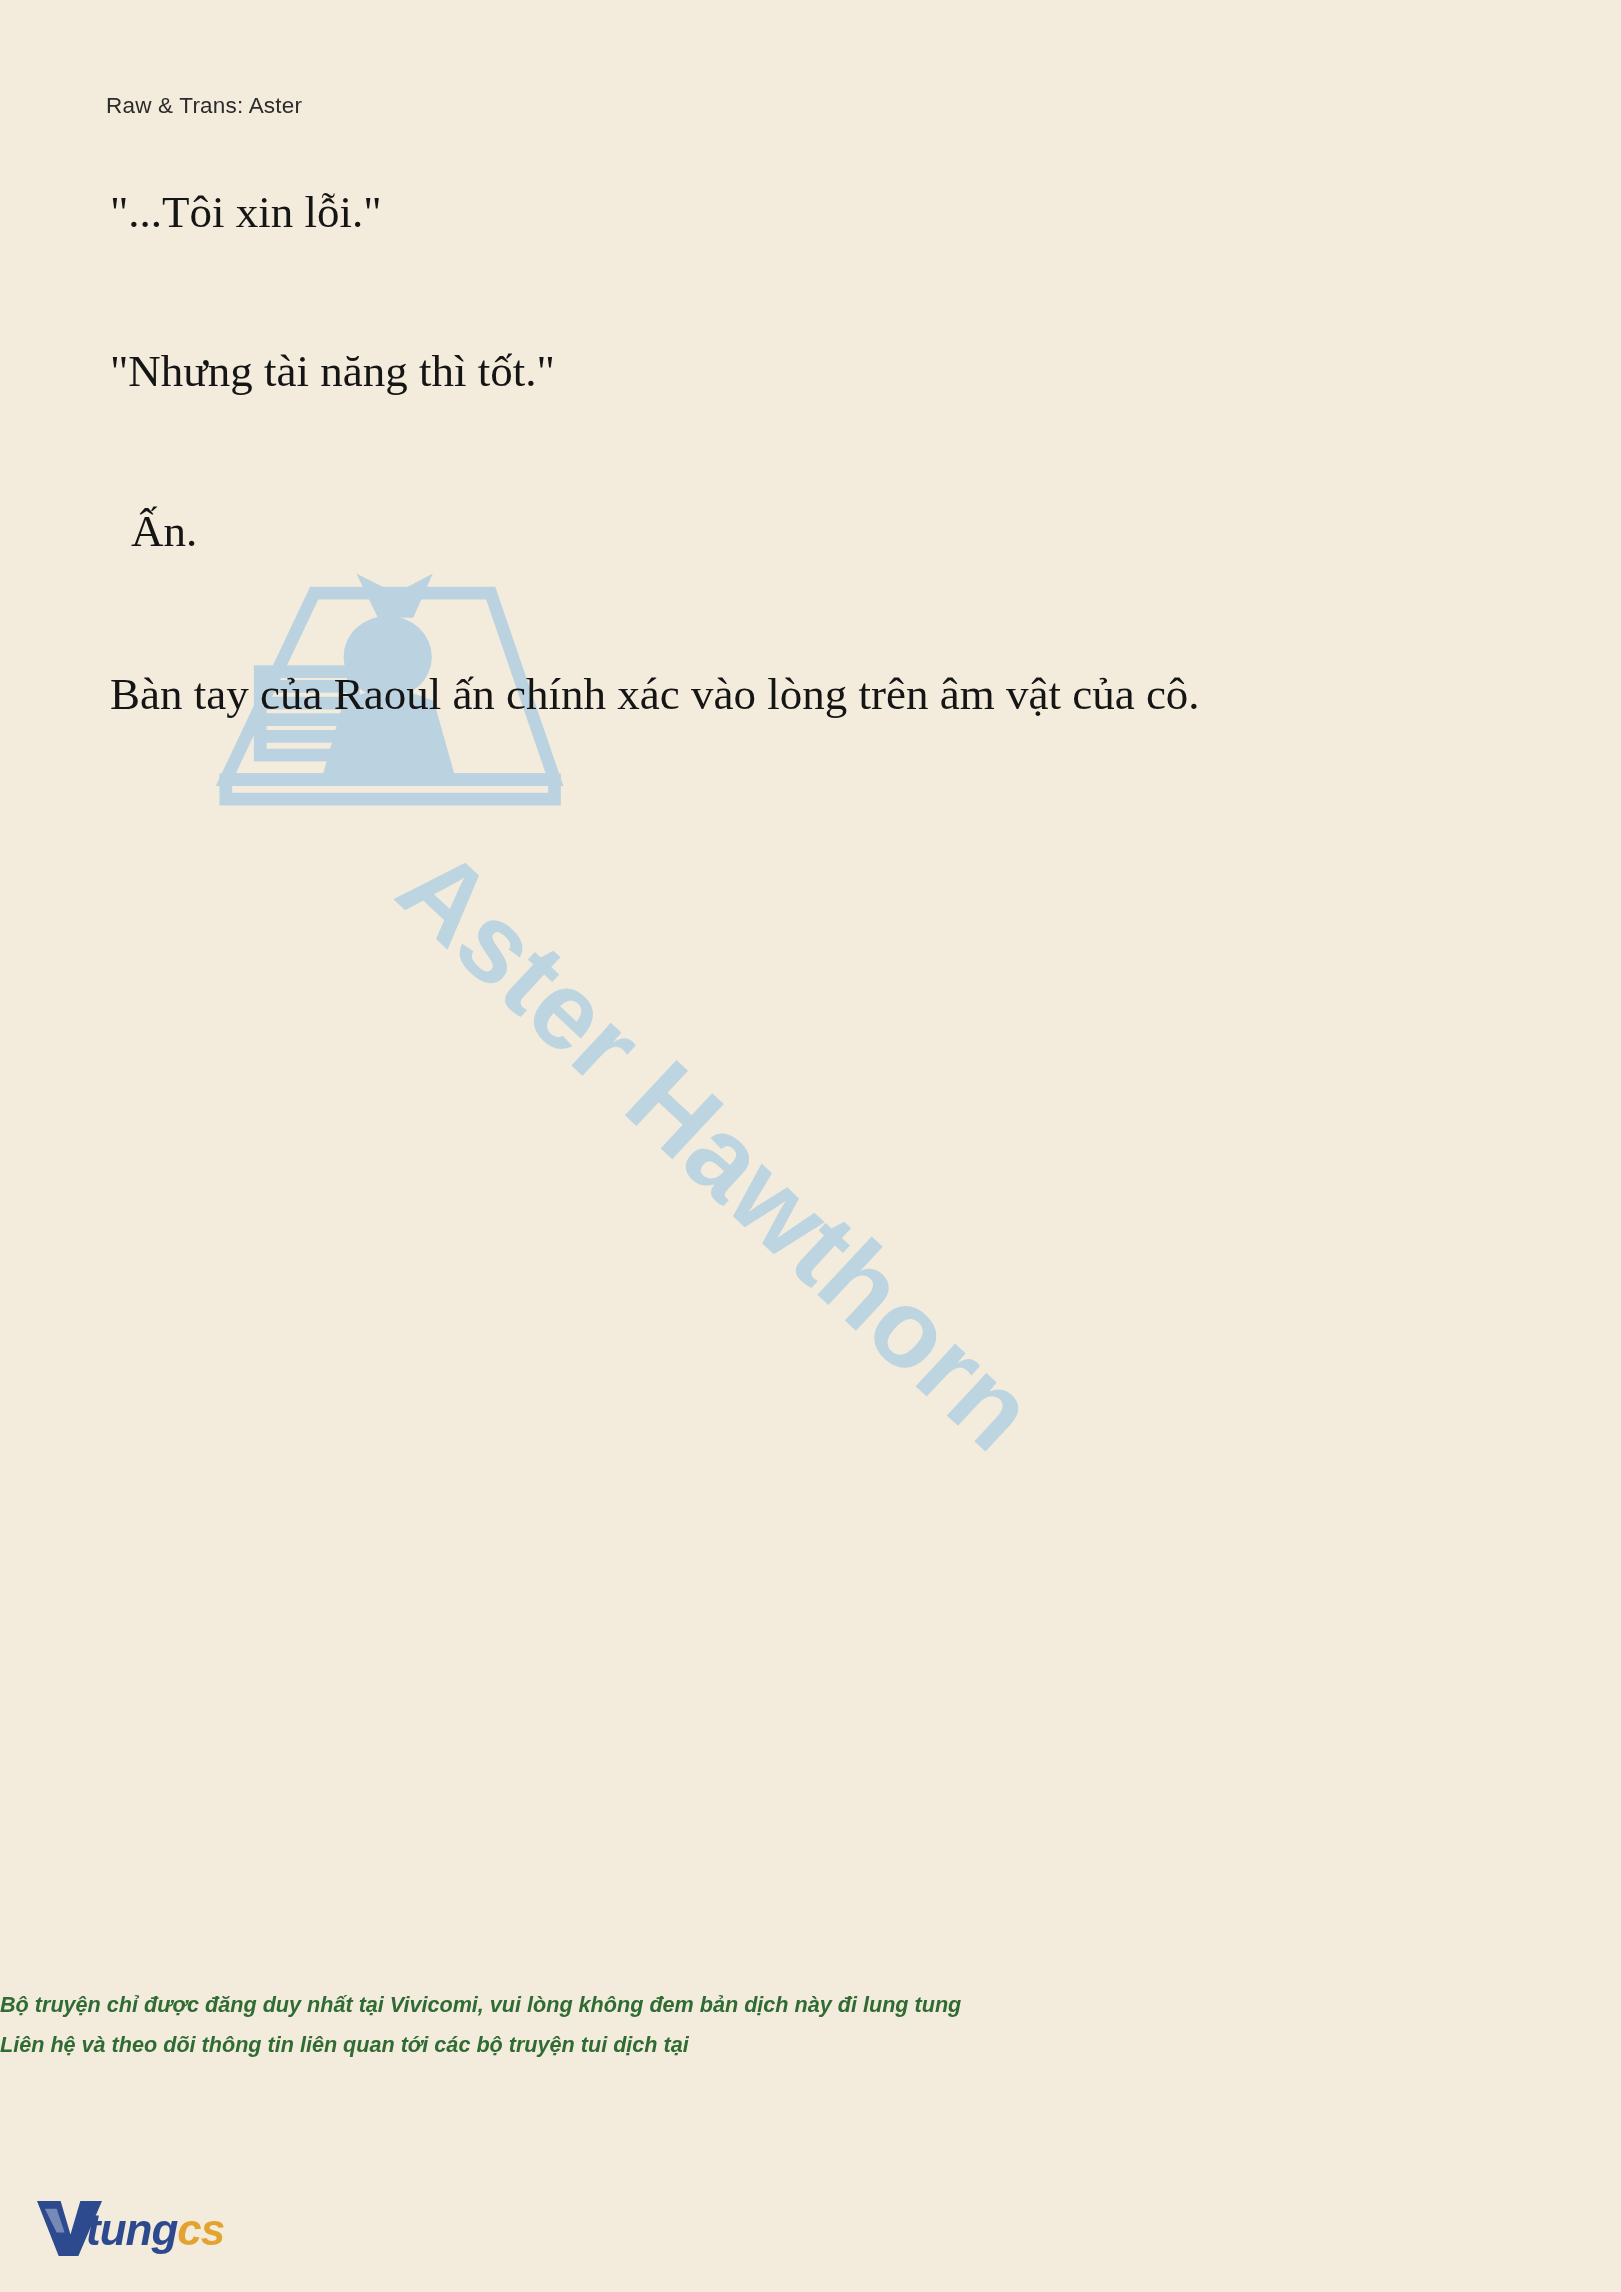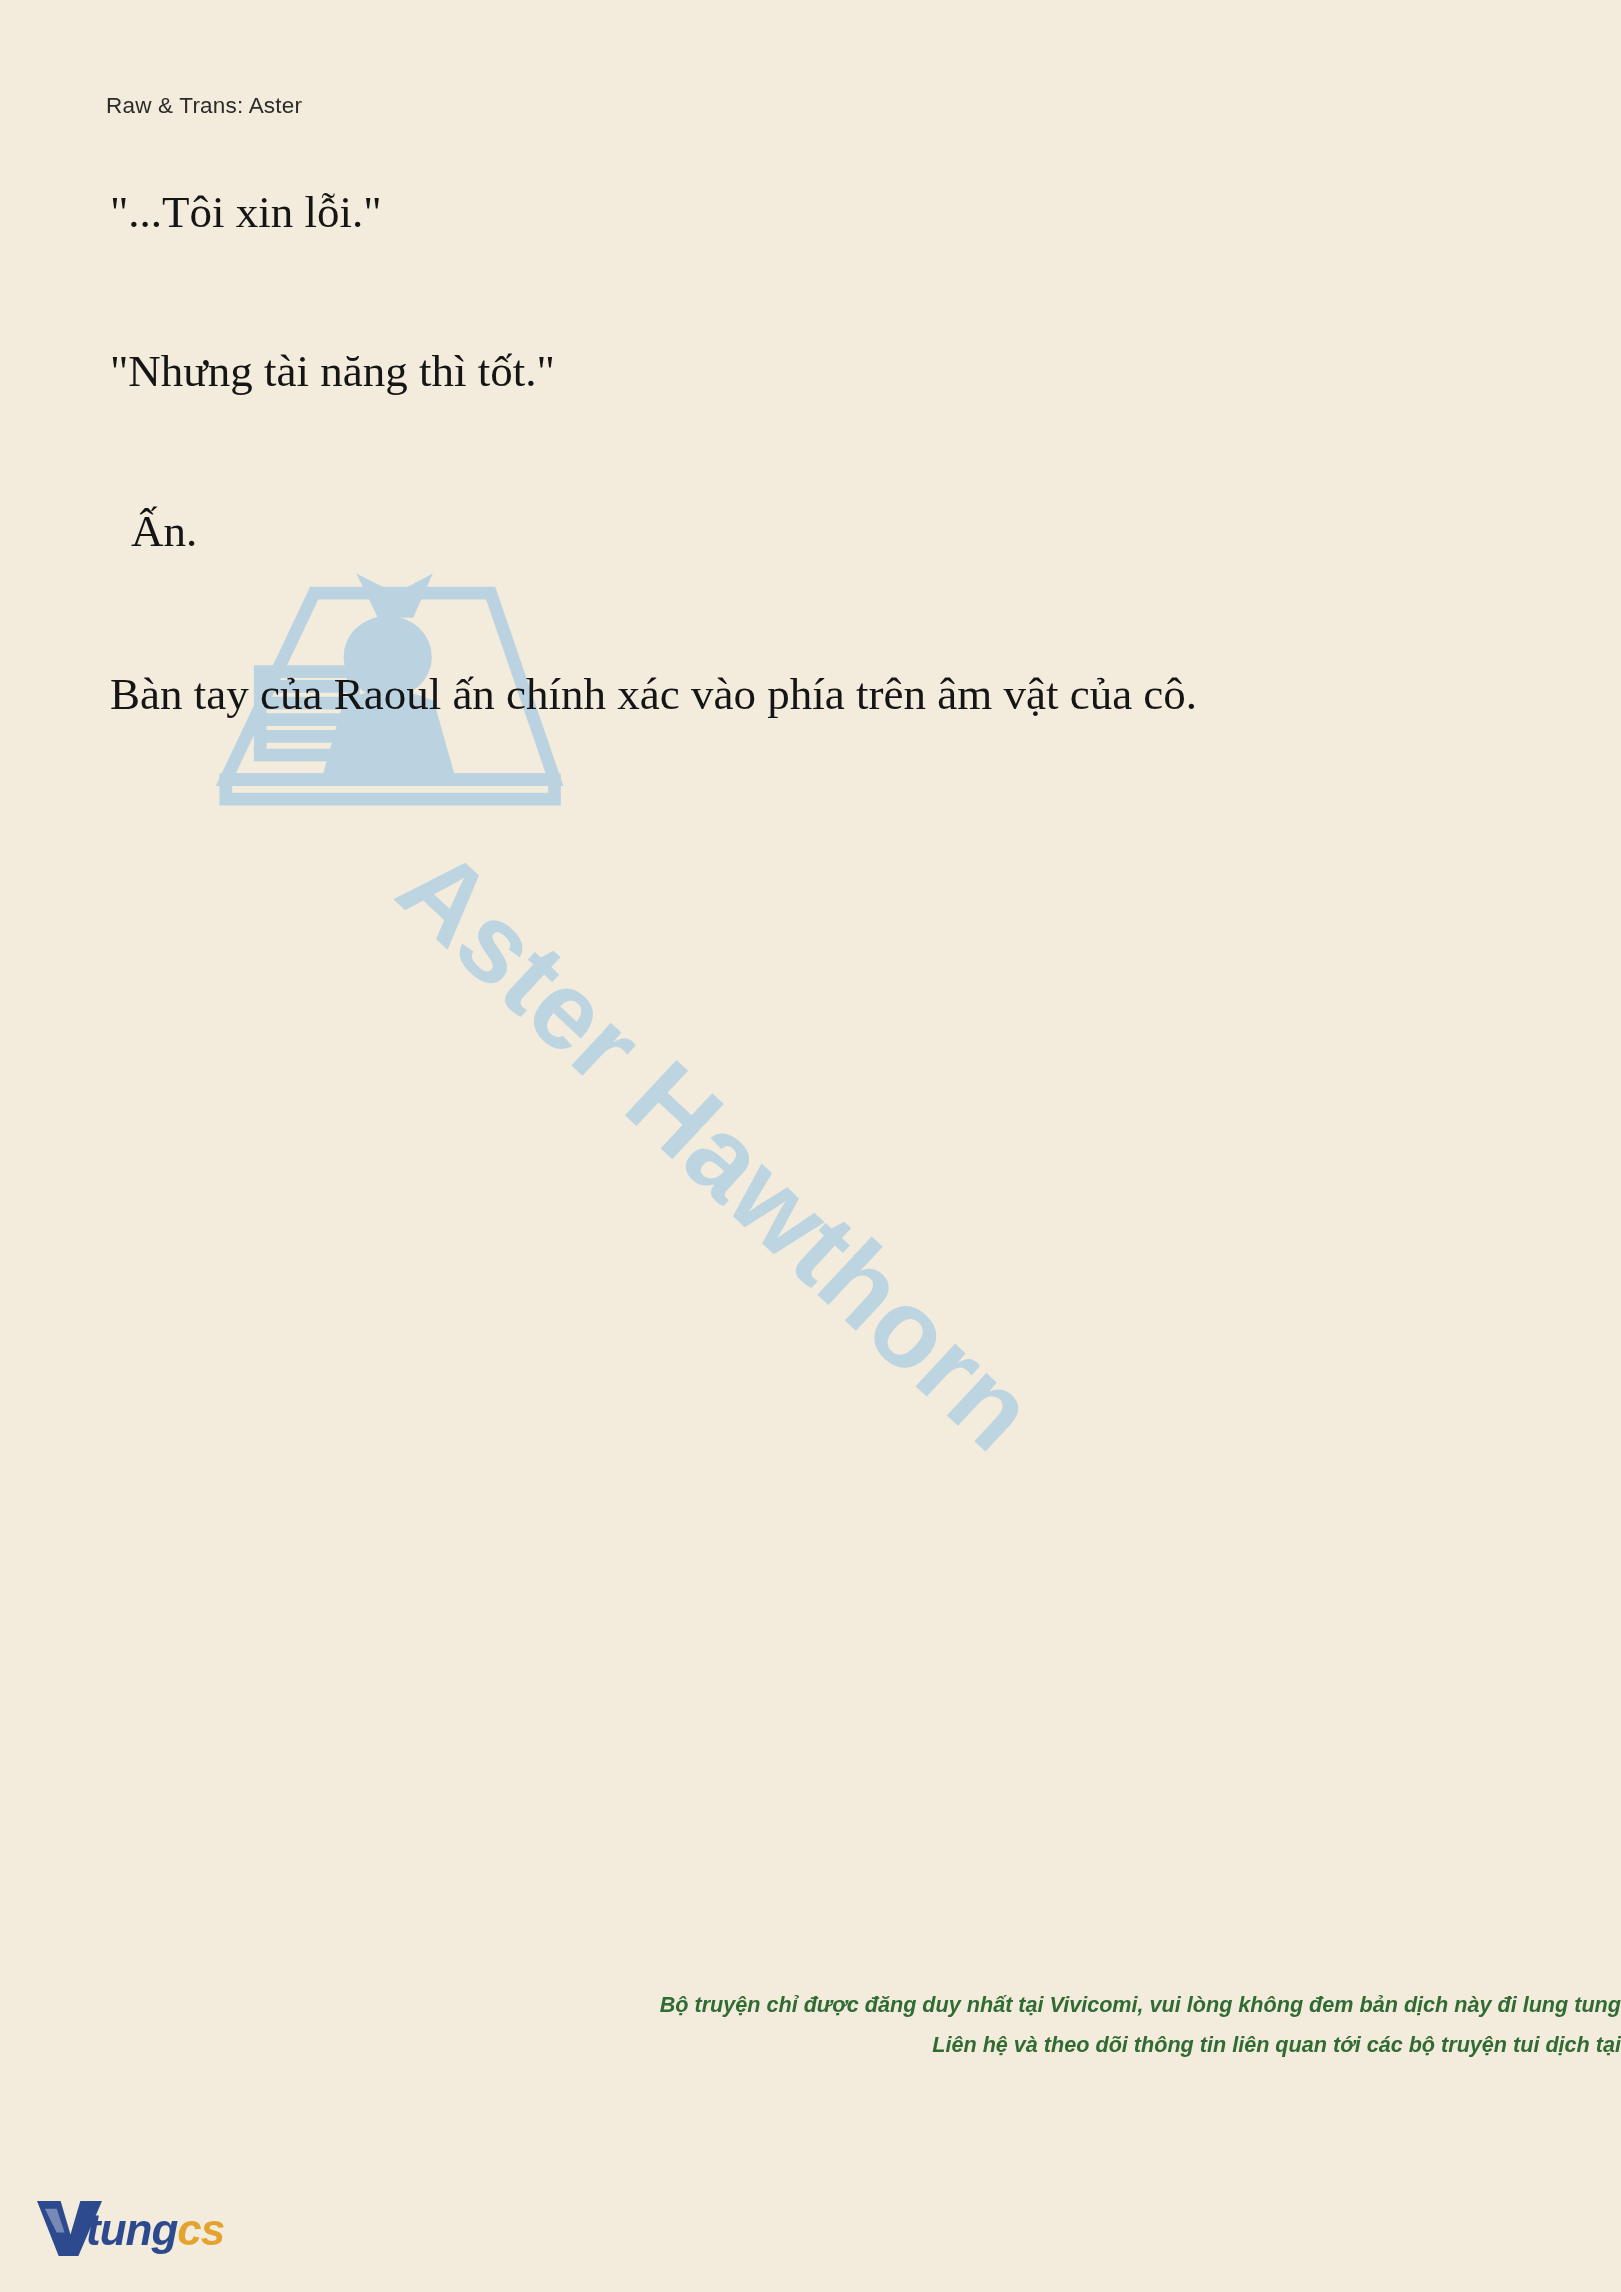--- a/index.html
+++ b/index.html
@@ -80,21 +80,21 @@
     max-width: 1362px;
   }
   .para.short { margin-bottom: 90px; margin-left: 21px; }
 
   
   .footer-notes {
     position: absolute;
     left: 0;
     top: 1985px;
     width: 1621px;
-    text-align: right;
+    text-align: left;
     z-index: 3;
   }
   .footer-notes div {
     font-family: "Liberation Sans", sans-serif;
     font-style: italic;
     font-weight: bold;
     font-size: 21.6px;
     color: #2f6b33;
     line-height: 1.85;
   }
@@ -147,21 +147,21 @@
         <path d="M180 205 q45 -22 92 0 l22 78 l-136 0 z"></path>
       </g>
     </svg>
     <div class="wm-text">Aster Hawthorn</div>
   </div>
 
   <div class="content">
     <p class="para">"...Tôi xin lỗi."</p>
     <p class="para">"Nhưng tài năng thì tốt."</p>
     <p class="para short">Ấn.</p>
-    <p class="para">Bàn tay của Raoul ấn chính xác vào phía trên âm vật của cô.</p>
+    <p class="para">Bàn tay của Raoul ấn chính xác vào lòng trên âm vật của cô.</p>
   </div>
 
   <div class="footer-notes">
     <div>Bộ truyện chỉ được đăng duy nhất tại Vivicomi, vui lòng không đem bản dịch này đi lung tung</div>
     <div>Liên hệ và theo dõi thông tin liên quan tới các bộ truyện tui dịch tại</div>
   </div>
 
   <div class="site-logo">
     <svg class="logo-mark" width="69" height="65" viewBox="0 0 70 66">
       <path d="M2 6 L26 6 L36 40 L46 6 L68 6 L44 62 L24 62 Z" fill="#2e4a8f"></path>

